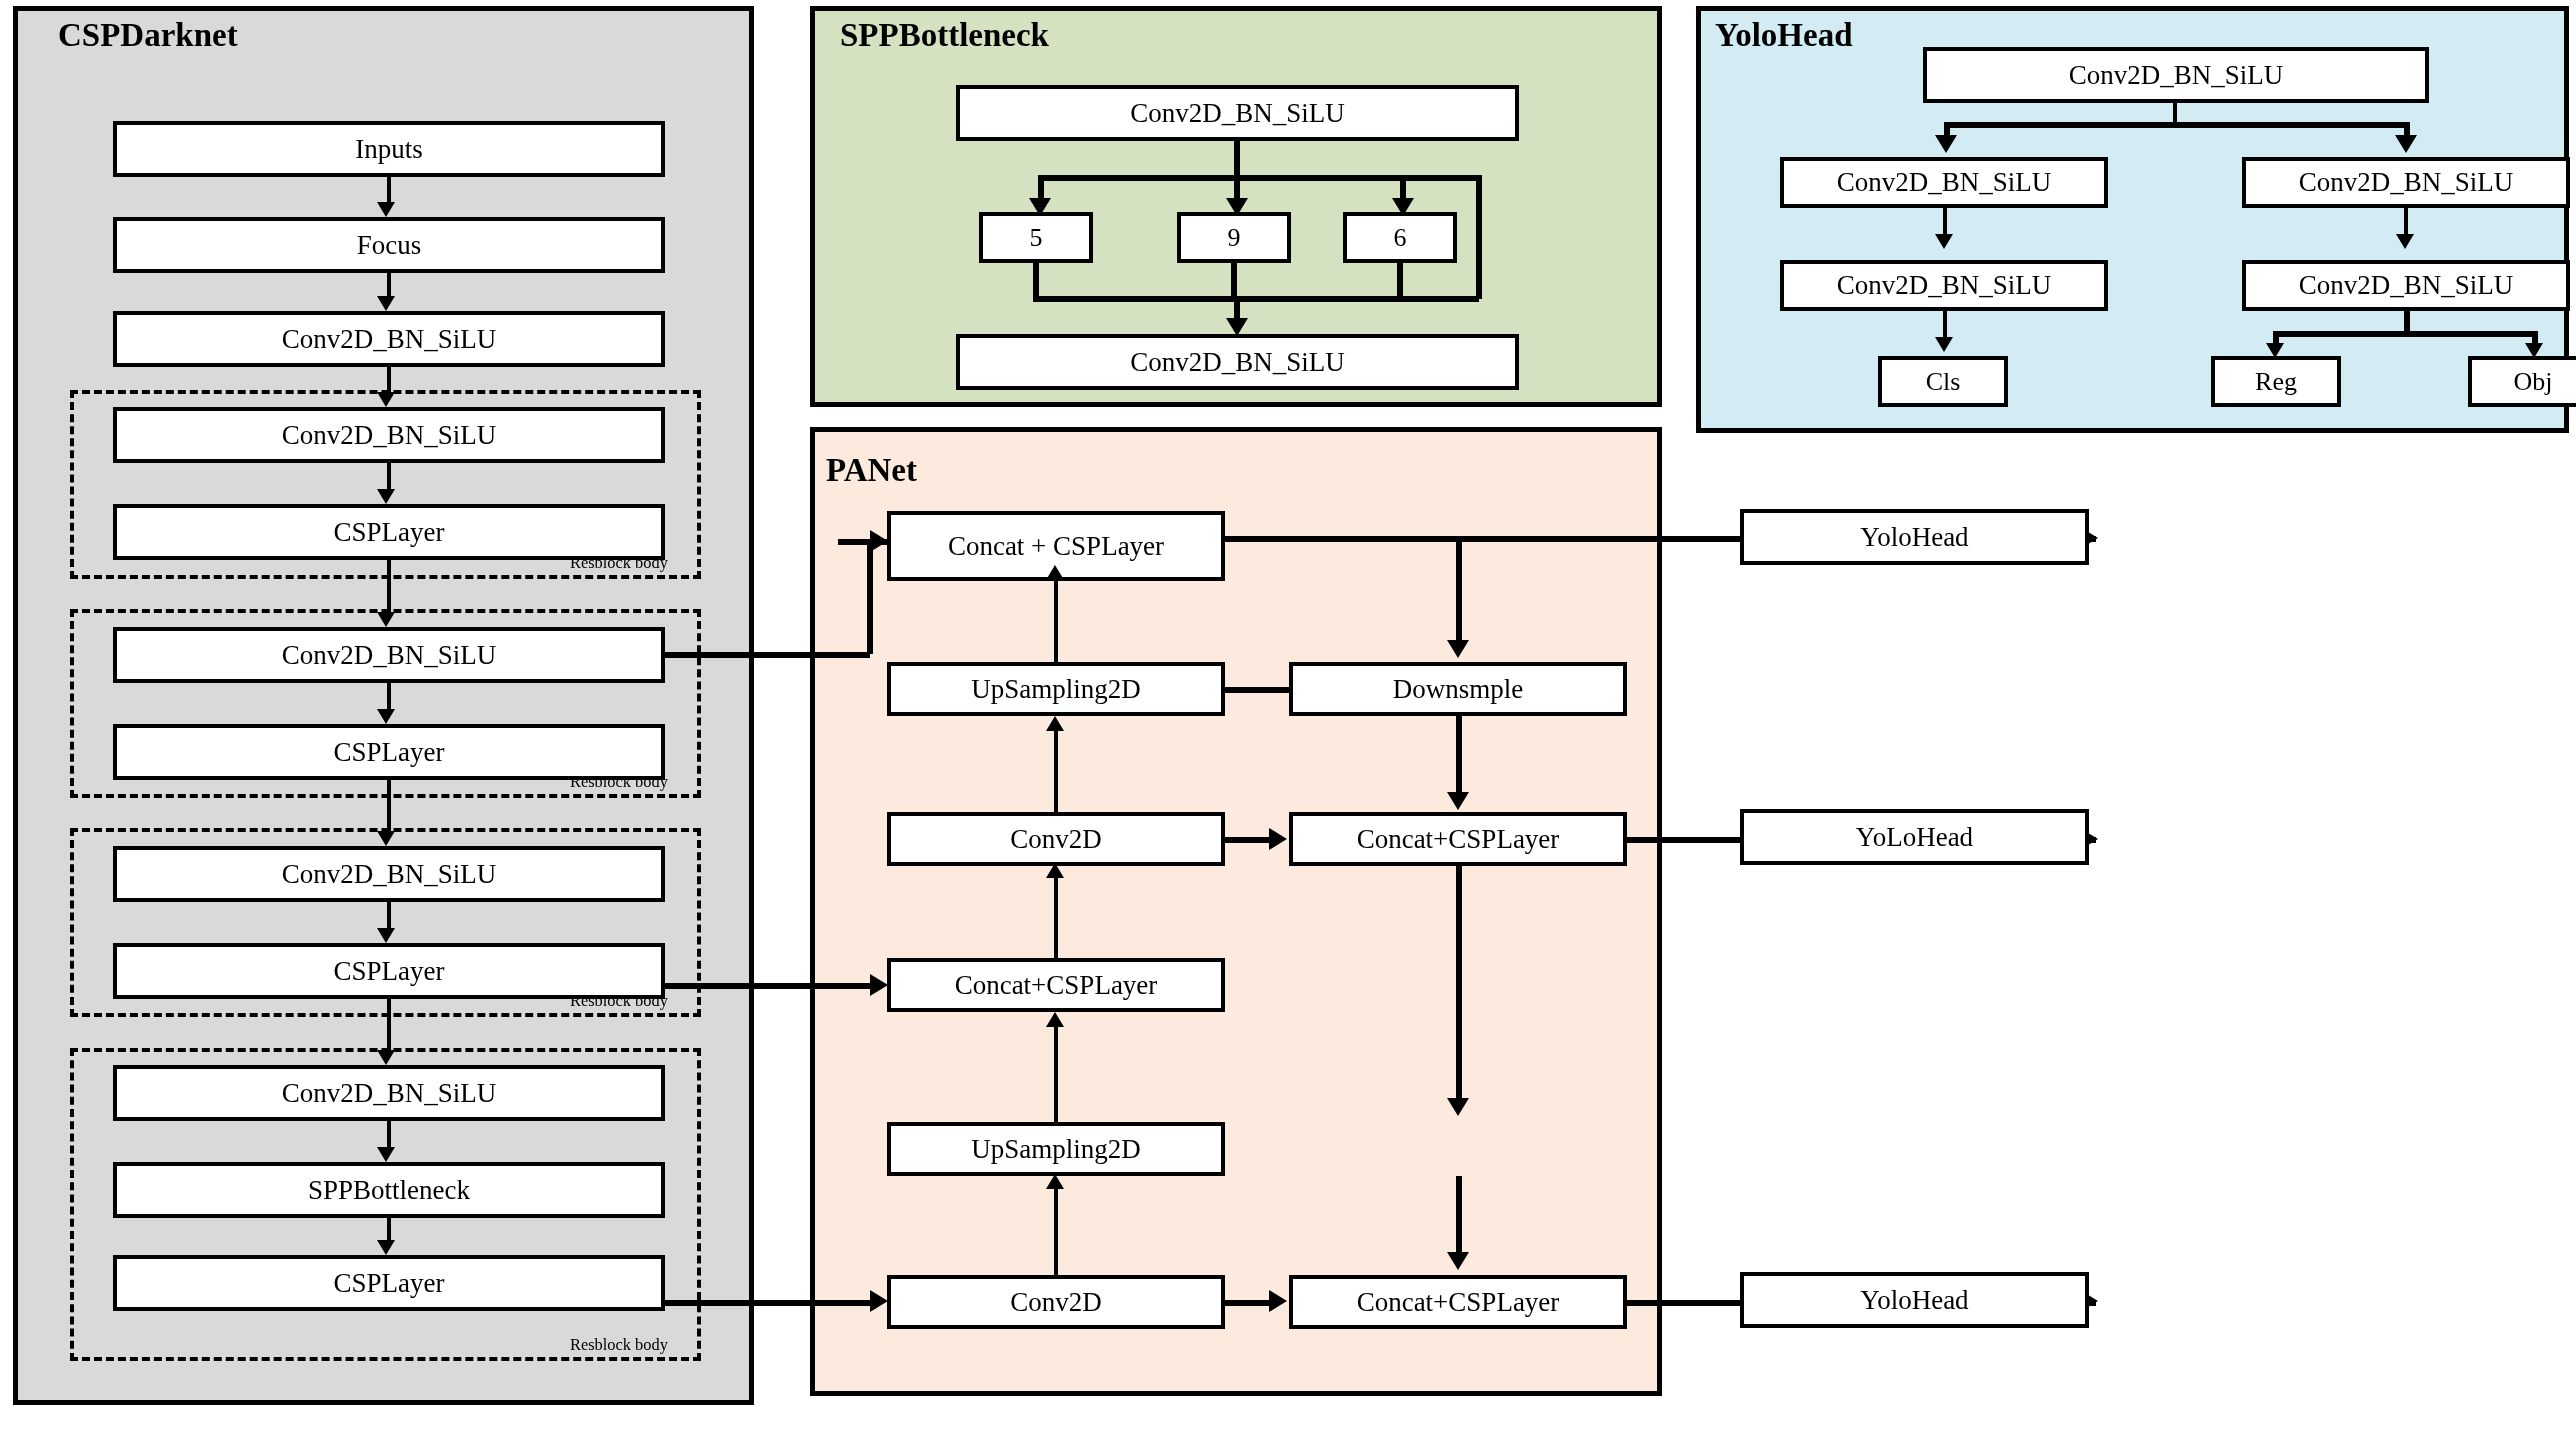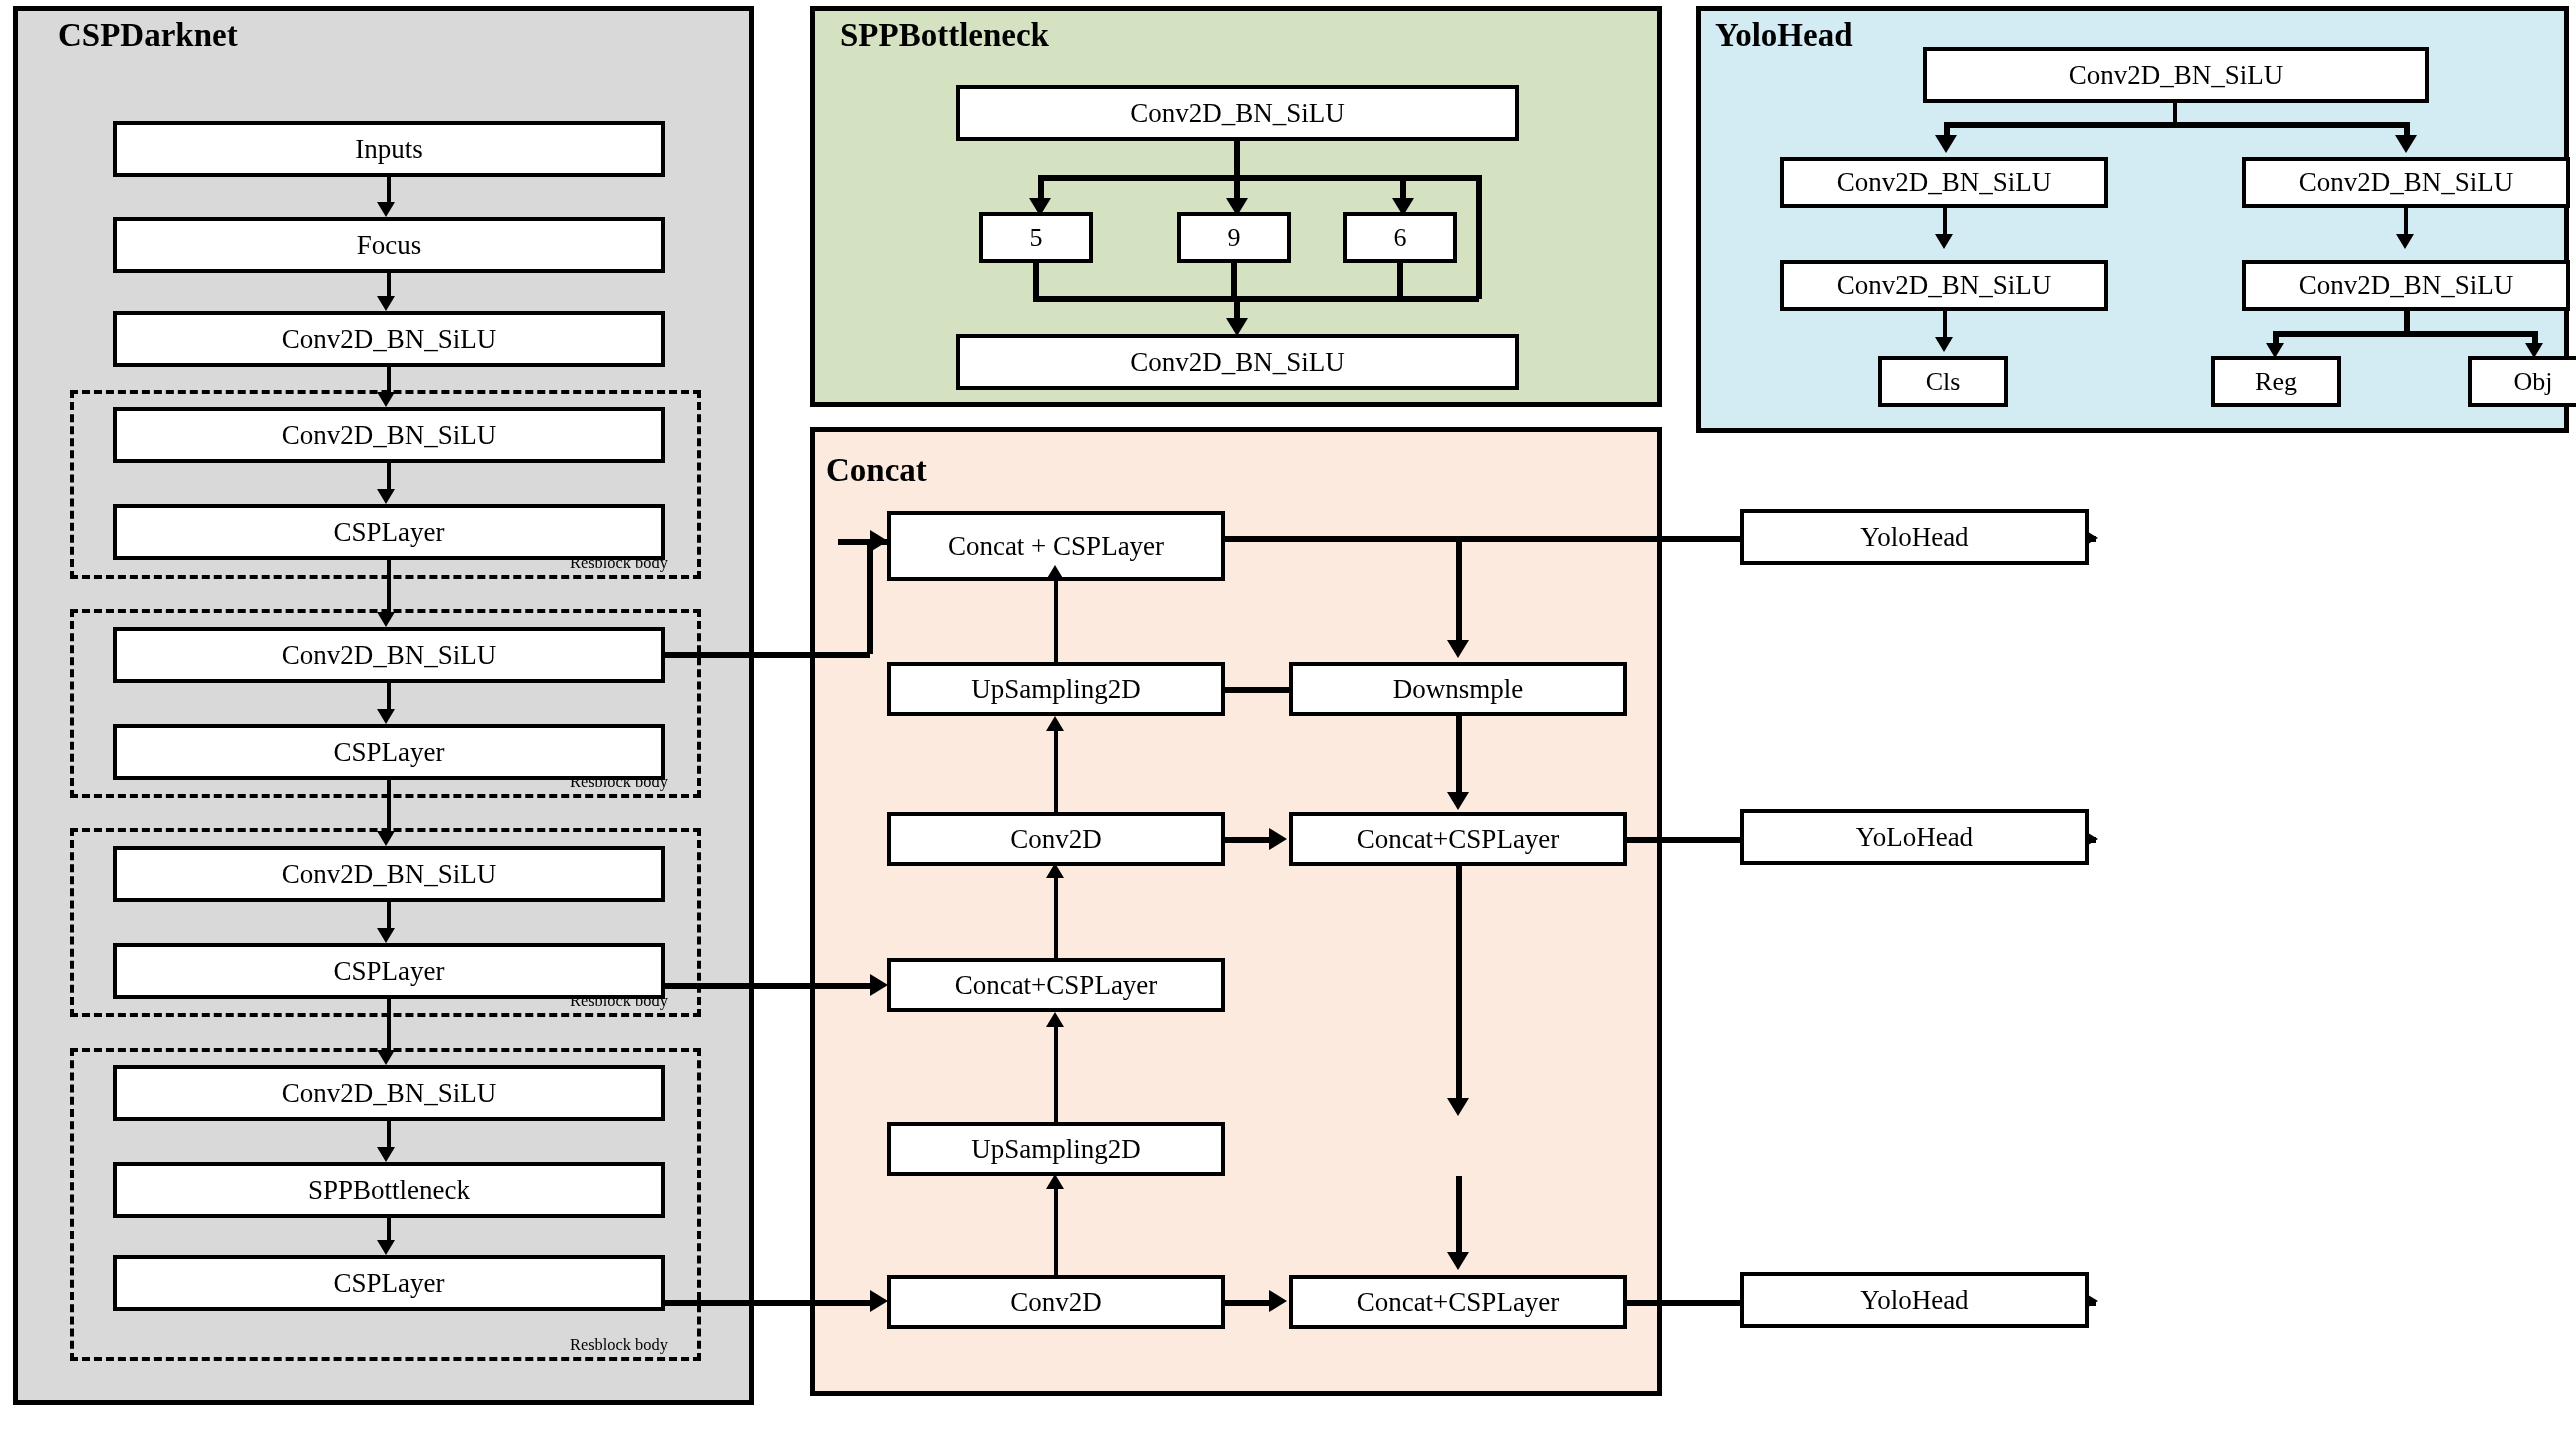--- a/index.html
+++ b/index.html
@@ -156,21 +156,21 @@
   <div class="ln lnh thick" style="left:2273px;top:331px;width:262px;"></div>
   <div class="ln lnv thick" style="left:2273px;top:331px;height:15.7px;"></div>
   <div class="ar ar-d" style="left:2266px;top:343px;"></div>
   <div class="ln lnv thick" style="left:2532px;top:331px;height:15.7px;"></div>
   <div class="ar ar-d" style="left:2525px;top:343px;"></div>
 
   <div class="box sm" style="left:2211px;top:356px;width:130px;height:51px;">Reg</div>
   <div class="box sm" style="left:2468px;top:356px;width:130px;height:51px;">Obj</div>
 
   <div class="panel" style="left:810px;top:427px;width:852px;height:969px;background:#fdeade;"></div>
-  <div class="panel-title" style="left:826px;top:452px;">Concat</div>
+  <div class="panel-title" style="left:826px;top:452px;">PANet</div>
 
   <div class="box" style="left:887px;top:511px;width:338px;height:70px;">Concat + CSPLayer</div>
   <div class="box" style="left:887px;top:662px;width:338px;height:54px;">UpSampling2D</div>
   <div class="box" style="left:1289px;top:662px;width:338px;height:54px;">Downsmple</div>
   <div class="box" style="left:887px;top:812px;width:338px;height:54px;">Conv2D</div>
   <div class="box" style="left:1289px;top:812px;width:338px;height:54px;">Concat+CSPLayer</div>
   <div class="box" style="left:887px;top:958px;width:338px;height:54px;">Concat+CSPLayer</div>
   <div class="box" style="left:887px;top:1122px;width:338px;height:54px;">UpSampling2D</div>
   <div class="box" style="left:887px;top:1275px;width:338px;height:54px;">Conv2D</div>
   <div class="box" style="left:1289px;top:1275px;width:338px;height:54px;">Concat+CSPLayer</div>

